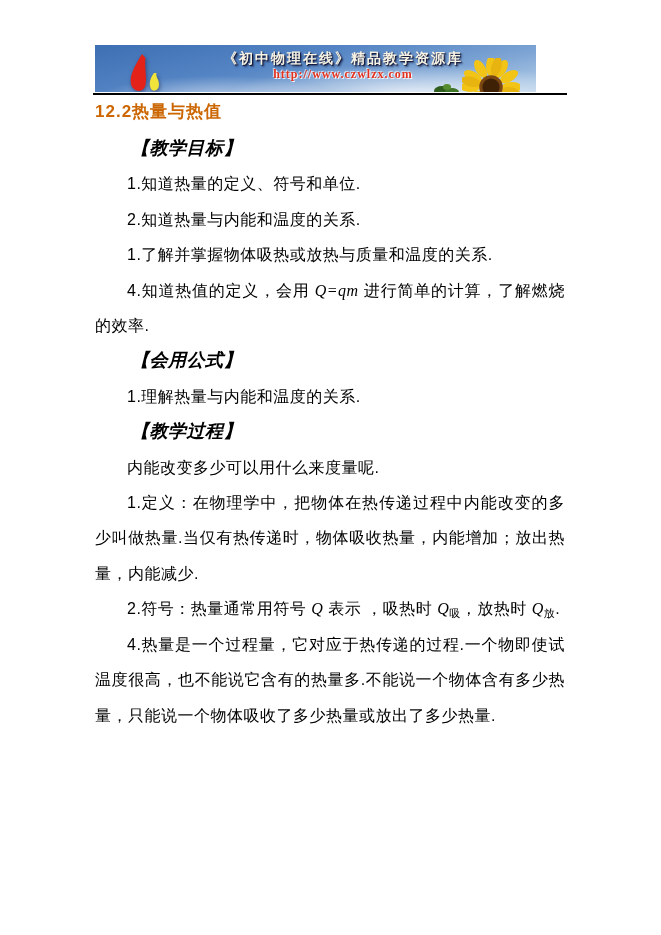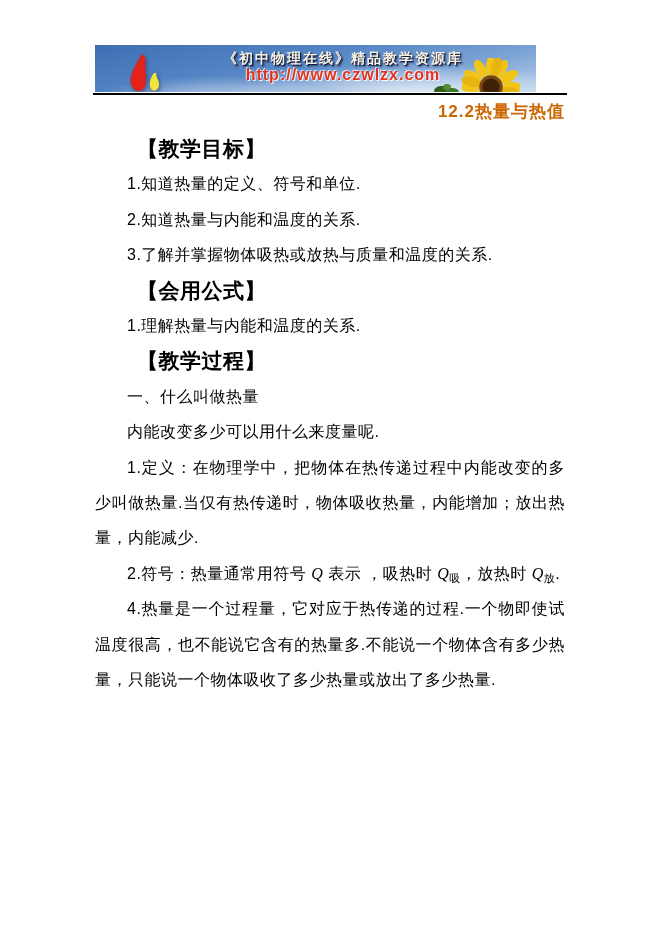--- a/index.html
+++ b/index.html
@@ -21,52 +21,52 @@
   }
   .banner-logo{position:absolute;left:30px;top:8px;filter:drop-shadow(1px 2px 2px rgba(20,20,60,.5));}
   .banner-text{position:absolute;left:105px;right:50px;top:5px;text-align:center;}
   .banner-title{
     color:#f7f3e4;font-weight:bold;font-size:14px;line-height:16px;
     letter-spacing:2px;white-space:nowrap;
     text-shadow:1px 1px 1px rgba(10,10,40,.9),2px 2px 2px rgba(10,10,40,.55);
   }
   .banner-url{
     margin-top:1px;
-    font-family:Liberation Sans, sans-serif;
-    color:#e2311f;font-weight:bold;font-size:16px;line-height:15px;letter-spacing:1px;
+    font-family:Liberation Serif, serif;
+    color:#e2311f;font-weight:bold;font-size:12px;line-height:15px;letter-spacing:1px;
     white-space:nowrap;
     text-shadow:0 0 2px #ffffff,1px 1px 0 rgba(255,255,255,.85),-1px -1px 0 rgba(255,255,255,.6);
   }
   .banner-sunflower{position:absolute;right:16px;bottom:-24px;}
   .banner-leaf{position:absolute;right:76px;bottom:-4px;}
   
   .header-rule{
     position:absolute;left:93px;top:93px;width:474px;height:0;
     border-top:2px solid #000000;
   }
   
   .doc{
     position:absolute;left:95px;top:100px;width:470px;
     color:#000000;
   }
   .doc-title{
     margin:0 0 7px 0;
-    text-align:right;
+    text-align:left;
     font-size:17px;font-weight:bold;line-height:24px;
     color:#cc6600;
     letter-spacing:1px;
   }
   .doc-body p{
     margin:0;
     font-size:16px;line-height:35.4px;
     text-indent:2em;
     text-align:justify;
     letter-spacing:.5px;
   }
-  .doc-body p.heading{font-weight:bold;font-size:21px;}
+  .doc-body p.heading{font-weight:bold;font-size:18px;font-style:italic;}
   .formula{
     font-family:"Liberation Serif","DejaVu Serif",serif;
     font-style:italic;
   }
   .doc-body sub{font-size:11px;line-height:0;vertical-align:-3px;}
   .doc-body sup{font-size:11px;line-height:0;vertical-align:4px;}
 </style>
 </head>
 <body>
 
@@ -111,25 +111,25 @@
   </div>
 
   <div class="header-rule"></div>
 
   <div class="doc">
     <h1 class="doc-title">12.2热量与热值</h1>
     <div class="doc-body">
         <p class="heading"><span>【教学目标】</span></p>
         <p class="body"><span>1.知道热量的定义、符号和单位.</span></p>
         <p class="body"><span>2.知道热量与内能和温度的关系.</span></p>
-        <p class="body"><span>3.了解并掌握物体吸热或放热与质量和温度的关系.</span></p>
+        <p class="body"><span>1.了解并掌握物体吸热或放热与质量和温度的关系.</span></p>
+        <p class="body"><span>4.知道热值的定义，会用 </span><span class="formula">Q=qm</span><span> 进行简单的计算，了解燃烧的效率.</span></p>
         <p class="heading"><span>【会用公式】</span></p>
         <p class="body"><span>1.理解热量与内能和温度的关系.</span></p>
         <p class="heading"><span>【教学过程】</span></p>
-        <p class="body"><span>一、什么叫做热量</span></p>
         <p class="body"><span>内能改变多少可以用什么来度量呢.</span></p>
         <p class="body"><span>1.定义：在物理学中，把物体在热传递过程中内能改变的多少叫做热量.当仅有热传递时，物体吸收热量，内能增加；放出热量，内能减少.</span></p>
         <p class="body"><span>2.符号：热量通常用符号 </span><span class="formula">Q</span><span> 表示 ，吸热时 </span><span class="formula">Q</span><sub>吸</sub><span>，放热时 </span><span class="formula">Q</span><sub>放</sub><span>.</span></p>
         <p class="body"><span>4.热量是一个过程量，它对应于热传递的过程.一个物即使试温度很高，也不能说它含有的热量多.不能说一个物体含有多少热量，只能说一个物体吸收了多少热量或放出了多少热量.</span></p>
       </div>
   </div>
 
 </div>
 
 </body></html>

